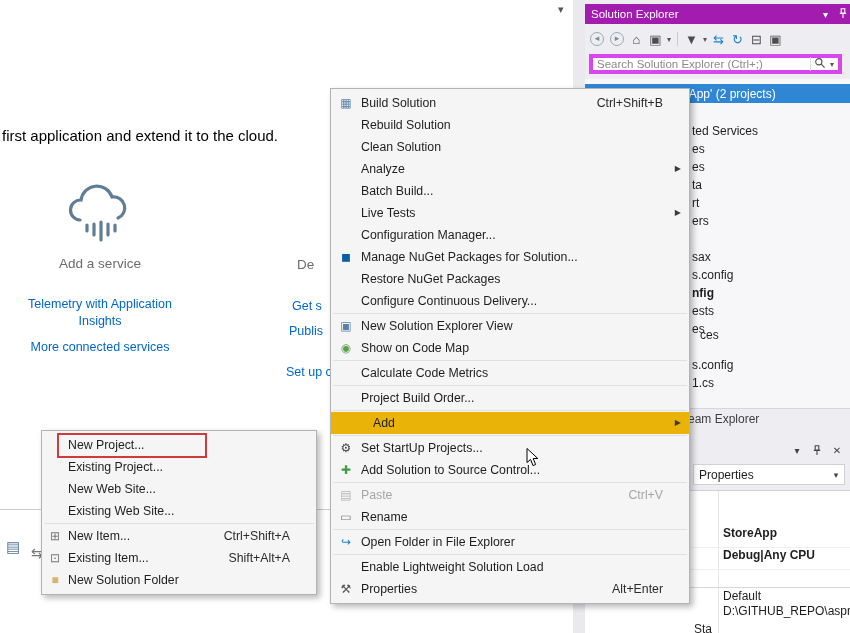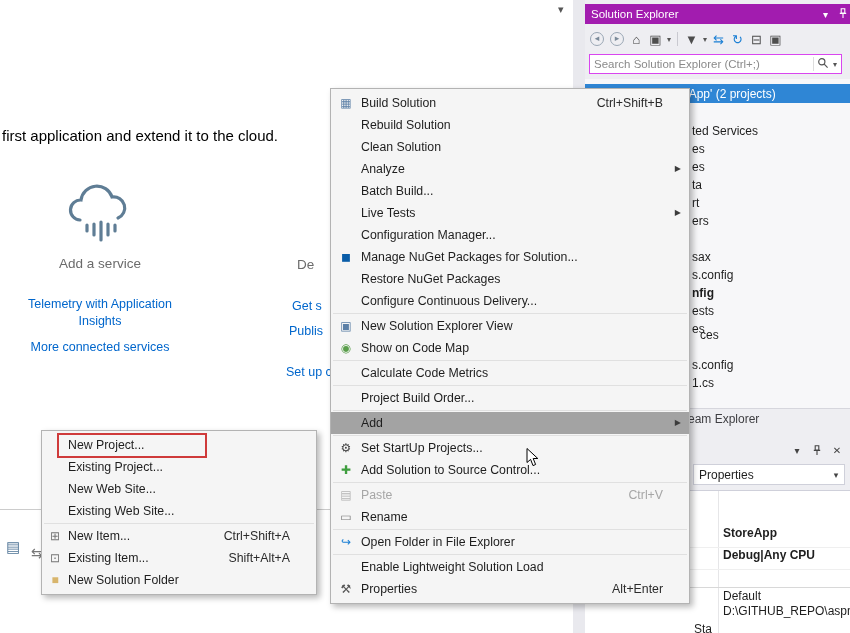--- a/index.html
+++ b/index.html
@@ -30,21 +30,21 @@
   
   #sepanel{left:585px;top:0;width:265px;height:633px;background:#eeeef2;}
   #se-titlebar{left:585px;top:4px;width:283px;height:20px;background:#a21caf;display:flex;align-items:center;}
   #se-titlebar .ttl{flex:1;padding-left:6px;color:#ffffff;font-size:11.5px;}
   #se-titlebar .tbi{width:17px;text-align:center;color:#fff;font-size:10px;cursor:default;}
   #se-toolbar{left:587px;top:27px;width:262px;height:24px;display:flex;align-items:center;}
   .tico{width:17px;height:17px;line-height:17px;text-align:center;color:#4d4d4d;font-size:13px;margin:0 1px;}
   .tico.circ{border:1px solid #9aa7b5;border-radius:50%;width:12px;height:12px;line-height:11px;font-size:9px;color:#7a8a99;margin:0 3px;}
   .tico.sm{width:8px;font-size:8px;margin:0;color:#555;}
   .tsep{width:1px;height:14px;background:#c9c9d0;margin:0 4px;display:inline-block;}
-  #se-search{left:589px;top:54px;width:253px;height:20px;background:#fff;border:1px solid #d946ef;box-sizing:border-box;display:flex;align-items:center;}
+  #se-search{left:589px;top:54px;width:253px;height:20px;background:#fff;border:4px solid #d946ef;box-sizing:border-box;display:flex;align-items:center;}
   #se-search input{flex:1;border:none;outline:none;background:transparent;font-family:"Liberation Sans",sans-serif;font-size:11.5px;padding:0 0 0 4px;color:#1e1e1e;min-width:0;}
   #se-search input::placeholder{color:#8a8a8a;opacity:1;}
   #se-search .ssep{width:1px;height:14px;background:#ddd;margin:0 3px;}
   #se-search .schev{width:12px;color:#555;font-size:8px;text-align:center;}
   #se-tree{left:585px;top:79px;width:265px;height:329px;background:#f7f7f9;}
   #sel-row{left:585px;top:84px;width:265px;height:19px;background:#2f86d5;display:flex;align-items:center;color:#fff;font-size:12px;}
   #sel-row svg{margin:0 4px 0 7px;}
   .tfrag{position:absolute;left:692px;height:18px;line-height:18px;font-size:12px;color:#1e1e1e;white-space:nowrap;}
   #tab-row{left:585px;top:408px;width:265px;height:24px;background:#eeeef2;border-top:1px solid #d6d6dd;box-sizing:border-box;}
   #team-tab{left:682px;top:412px;font-size:12px;color:#3e3e42;white-space:nowrap;}
@@ -61,21 +61,21 @@
   #grid-hline-strong{left:585px;top:587px;width:265px;height:1px;background:#d8d8d8;}
   .pval{position:absolute;left:723px;height:15px;line-height:15px;font-size:12px;color:#1e1e1e;white-space:nowrap;}
   .pval.b{font-weight:bold;}
   #prop-name-frag{left:694px;top:622px;font-size:12px;color:#1e1e1e;}
 
   
   .menu{position:absolute;background:#f5f5f5;border:1px solid #b3b3b3;box-shadow:3px 3px 6px rgba(0,0,0,.28);box-sizing:border-box;padding:3px 0;z-index:40;}
   #ctx-menu{left:330px;top:88px;width:360px;}
   #add-menu{left:41px;top:430px;width:276px;}
   .mrow{height:22px;display:flex;align-items:center;position:relative;cursor:default;}
-  .mrow.hl{background:#a3a3a3;}
+  .mrow.hl{background:#eab308;padding-left:12px;}
   .mrow .ic{width:30px;flex:none;text-align:center;font-size:12px;line-height:22px;}
   .mrow .lbl{flex:1;font-size:12.3px;white-space:nowrap;}
   .mrow .sc{margin-right:26px;font-size:12.3px;color:#2b2b2b;}
   .mrow .arr{position:absolute;right:8px;top:0;line-height:22px;font-size:8px;color:#3c3c3c;}
   .mrow.dis .lbl,.mrow.dis .sc{color:#a6a6a6;}
   #add-menu .mrow .ic{width:26px;}
   .msep{height:1px;background:#e0e0e0;margin:1px 2px;}
 
   
   #red-box{left:57px;top:433px;width:150px;height:25px;border:2px solid #cf3a3a;z-index:60;box-sizing:border-box;}

